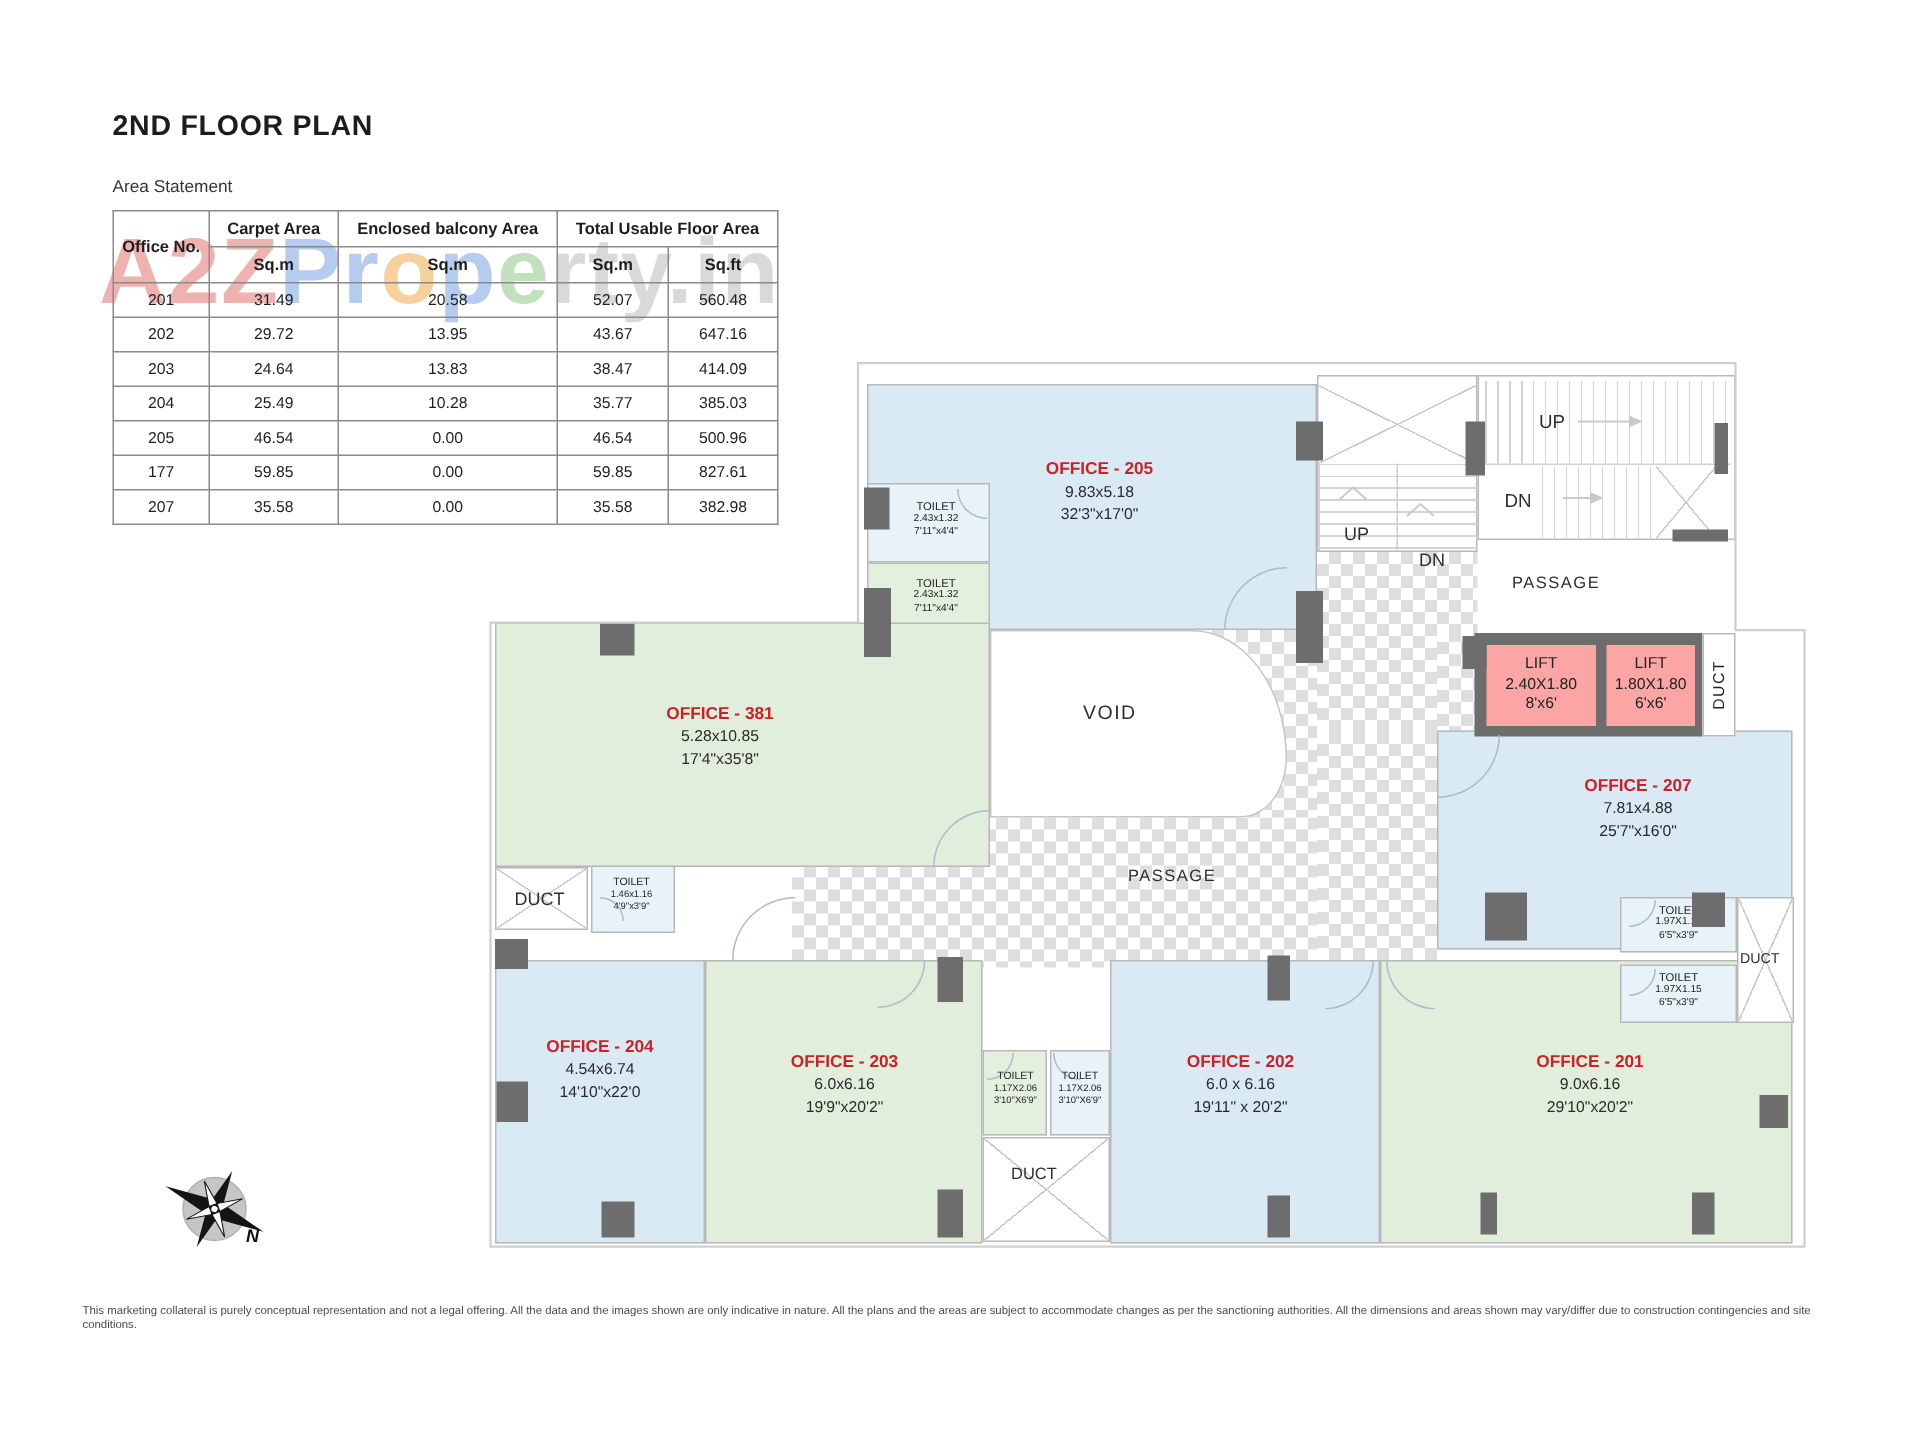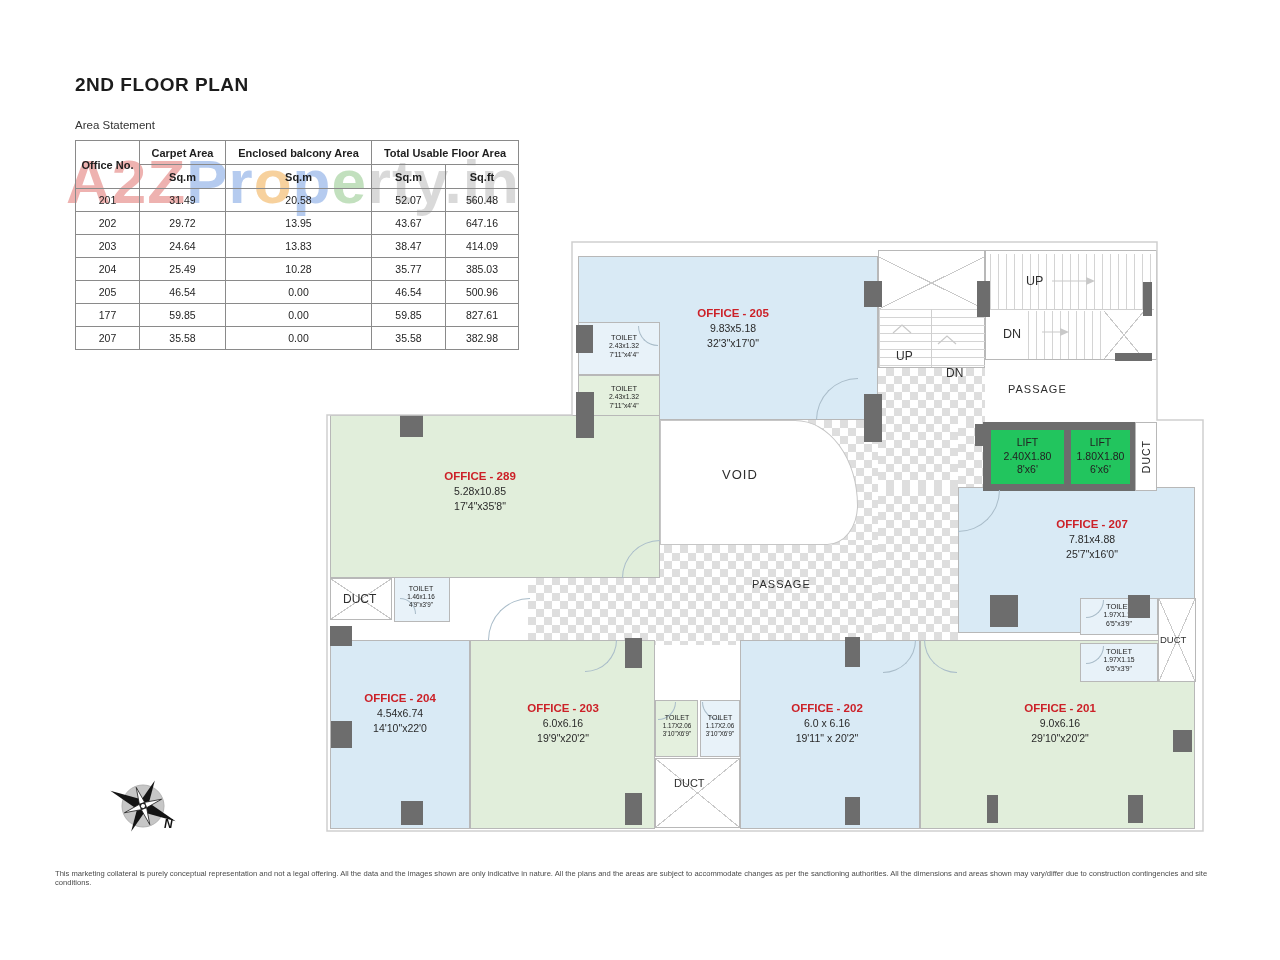--- a/index.html
+++ b/index.html
@@ -40,21 +40,21 @@
         border-top-right-radius:70px 95px;border-bottom-right-radius:34px 44px;}
   .col{position:absolute;background:#6d6d6d;z-index:7;}
   .room-label{position:absolute;z-index:6;transform:translateX(-50%);text-align:center;width:170px;}
   .rl-name{font-size:11.5px;font-weight:bold;color:#cc2128;line-height:16px;}
   .rl-dim{font-size:10.5px;color:#2a2a2a;line-height:15px;}
   .t-label{position:absolute;z-index:6;text-align:center;transform:translateX(-50%);}
   .t-name{font-size:7.5px;color:#222;line-height:9px;}
   .t-dim{font-size:6.8px;color:#222;line-height:8.5px;}
   .tiny .t-name{font-size:7px;line-height:8px;} .tiny .t-dim{font-size:6.3px;line-height:7.5px;}
   .plain-label{position:absolute;z-index:6;color:#2e2e2e;}
-  .lift-box{position:absolute;background:#22c55e;z-index:3;text-align:center;}
+  .lift-box{position:absolute;background:#fca5a5;z-index:3;text-align:center;}
   .lift-line{font-size:10.5px;line-height:13.5px;color:#222;}
   .treads-h{background-image:repeating-linear-gradient(to bottom,#d4d4d4 0 1px,transparent 1px 8px);}
   .treads-v{background-image:repeating-linear-gradient(to right,#d4d4d4 0 1px,transparent 1px 8px);}
   .arc{position:absolute;z-index:4;box-sizing:border-box;}
   .arc.tl{border-top:1px solid #a9bcc9;border-left:1px solid #a9bcc9;border-top-left-radius:100%;}
   .arc.tr{border-top:1px solid #a9bcc9;border-right:1px solid #a9bcc9;border-top-right-radius:100%;}
   .arc.bl{border-bottom:1px solid #a9bcc9;border-left:1px solid #a9bcc9;border-bottom-left-radius:100%;}
   .arc.br{border-bottom:1px solid #a9bcc9;border-right:1px solid #a9bcc9;border-bottom-right-radius:100%;}
   .vert-text{writing-mode:vertical-rl;transform:rotate(180deg);font-size:10.5px;color:#222;letter-spacing:1px;}
   .svg-overlay{position:absolute;left:0;top:0;z-index:8;pointer-events:none;}
@@ -230,21 +230,21 @@
   <div class="arc br" style="left:1086px;top:600px;width:18px;height:18px;"></div>
   <div class="arc br" style="left:1086px;top:646px;width:18px;height:18px;"></div>
   <div class="arc tr" style="left:400px;top:598px;width:16px;height:16px;"></div>
 
   <div class="room-label" style="left:733px;top:305px;">
     <div class="rl-name">OFFICE - 205</div>
     <div class="rl-dim">9.83x5.18</div>
     <div class="rl-dim">32'3"x17'0"</div>
   </div>
   <div class="room-label" style="left:480px;top:468px;">
-    <div class="rl-name">OFFICE - 289</div>
+    <div class="rl-name">OFFICE - 381</div>
     <div class="rl-dim">5.28x10.85</div>
     <div class="rl-dim">17'4"x35'8"</div>
   </div>
   <div class="room-label" style="left:1092px;top:516px;">
     <div class="rl-name">OFFICE - 207</div>
     <div class="rl-dim">7.81x4.88</div>
     <div class="rl-dim">25'7"x16'0"</div>
   </div>
   <div class="room-label" style="left:400px;top:690px;">
     <div class="rl-name">OFFICE - 204</div>

